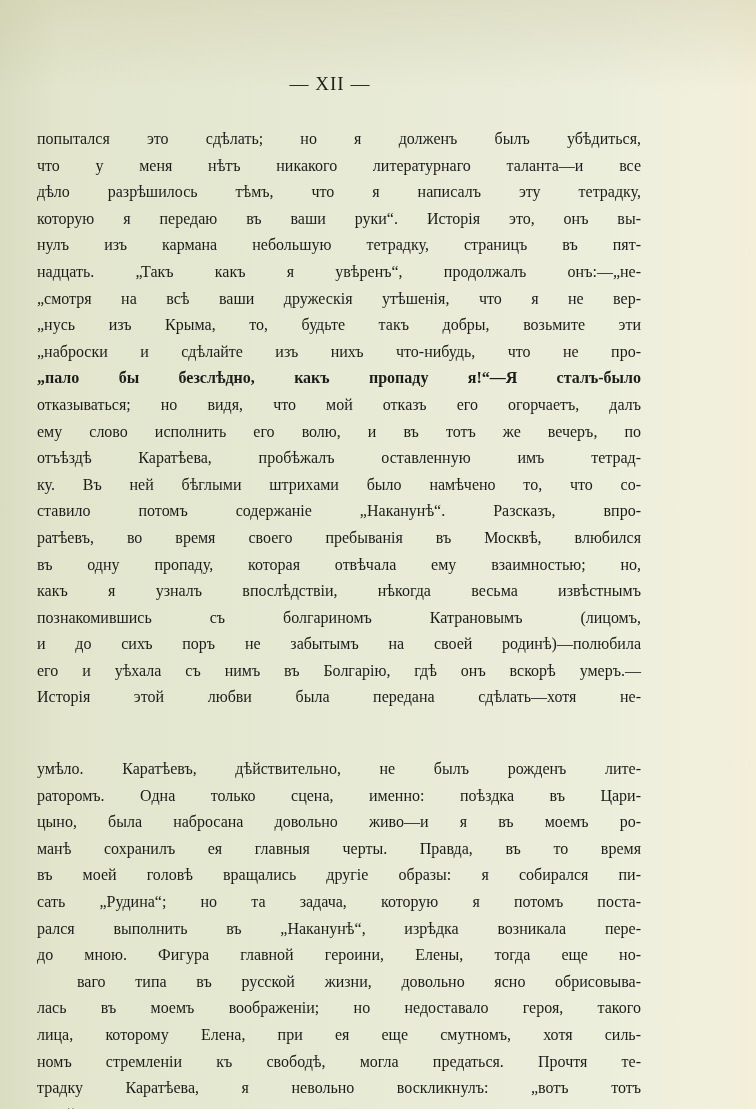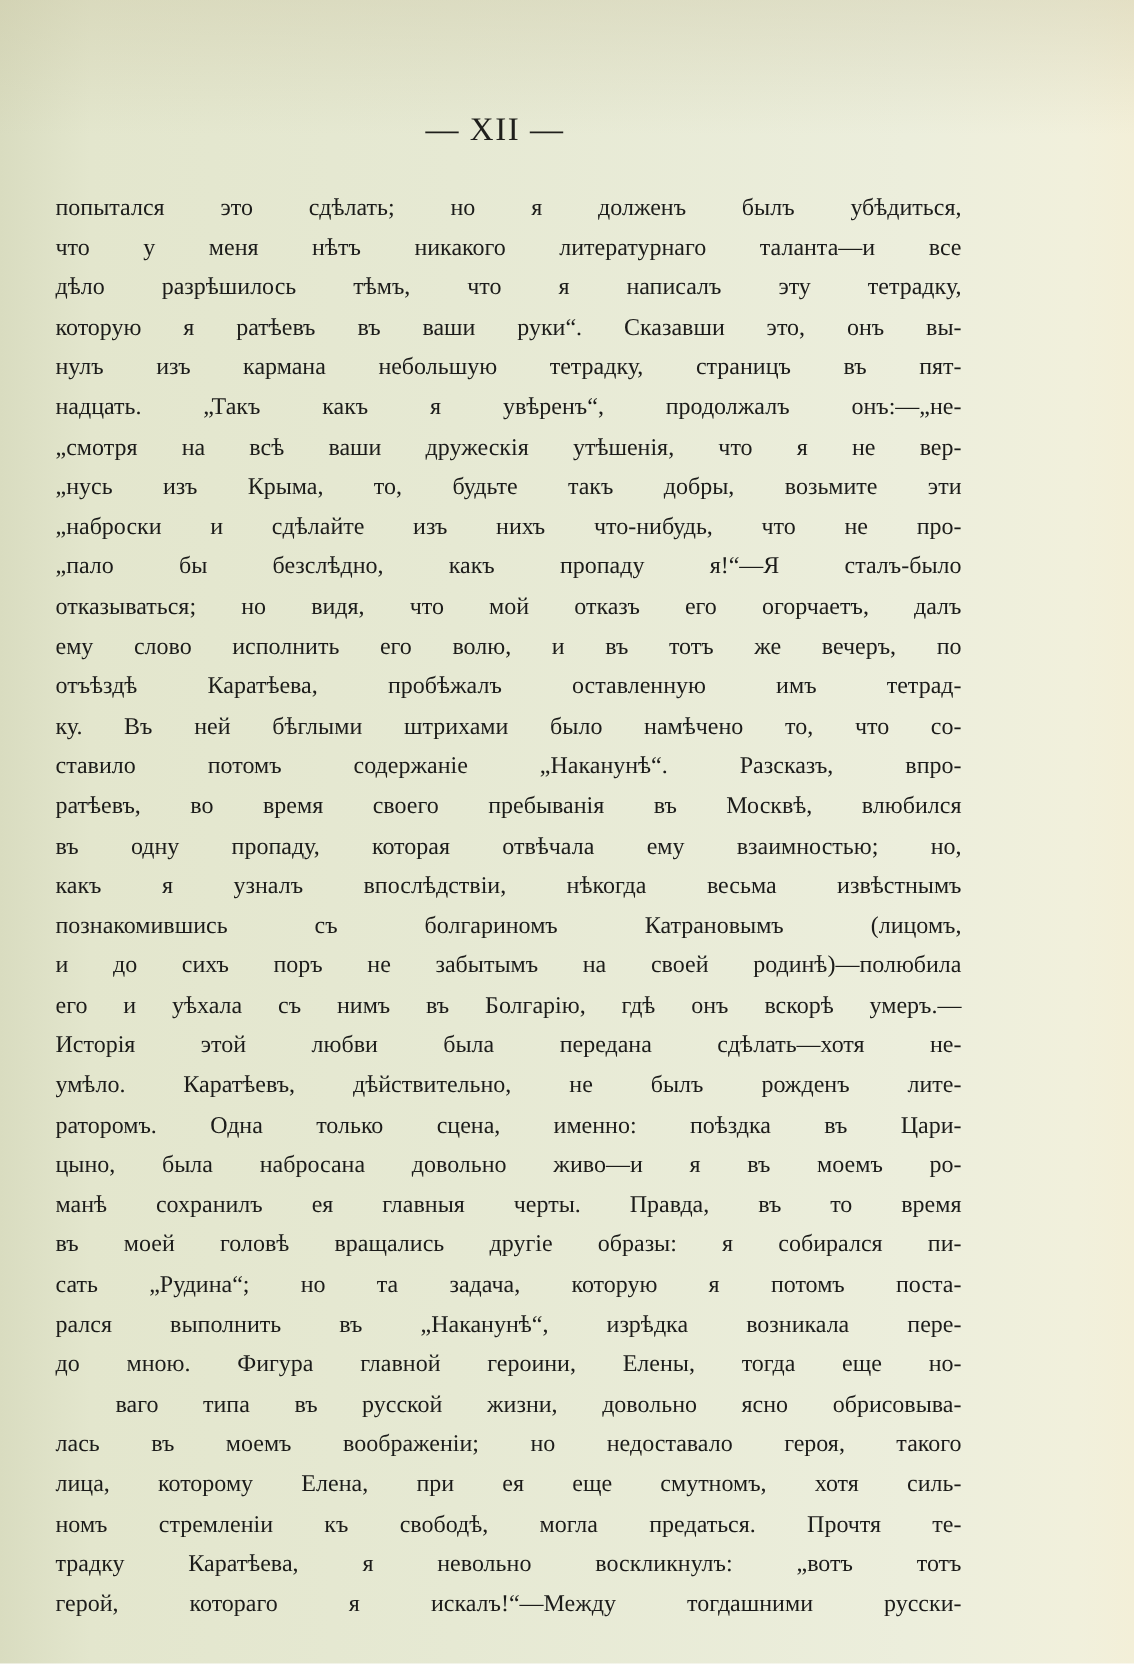--- a/index.html
+++ b/index.html
@@ -20,21 +20,21 @@
       background: linear-gradient(180deg, rgba(200,195,160,0.35) 0%, rgba(200,195,160,0) 100%);
       pointer-events: none;
     }
     .page-header {
       position: absolute;
       top: 73px;
       left: 0;
       width: 660px;
       text-align: center;
       font-family: "Liberation Serif", "DejaVu Serif", serif;
-      font-size: 22px;
+      font-size: 19px;
       color: #1f1f1c;
       letter-spacing: 1px;
     }
     .page-body {
       position: absolute;
       top: 126px;
       left: 37px;
       width: 604px;
       font-family: "Liberation Serif", "DejaVu Serif", serif;
       font-size: 16px;
@@ -55,40 +55,40 @@
 <body>
 
 <div class="page-shade-top"></div>
 
 <div class="page-header">— XII —</div>
 
 <div class="page-body">
   <span class="line" style="display: block;">попытался это сдѣлать; но я долженъ былъ убѣдиться,</span>
   <span class="line" style="display: block;">что у меня нѣтъ никакого литературнаго таланта—и все</span>
   <span class="line" style="display: block;">дѣло разрѣшилось тѣмъ, что я написалъ эту тетрадку,</span>
-  <span class="line" style="display: block;">которую я ратѣевъ въ ваши руки“. Сказавши это, онъ вы-</span>
+  <span class="line" style="display: block;">которую я передаю въ ваши руки“. Исторія это, онъ вы-</span>
   <span class="line" style="display: block;">нулъ изъ кармана небольшую тетрадку, страницъ въ пят-</span>
   <span class="line" style="display: block;">надцать. „Такъ какъ я увѣренъ“, продолжалъ онъ:—„не-</span>
   <span class="line" style="display: block;">„смотря на всѣ ваши дружескія утѣшенія, что я не вер-</span>
   <span class="line" style="display: block;">„нусь изъ Крыма, то, будьте такъ добры, возьмите эти</span>
   <span class="line" style="display: block;">„наброски и сдѣлайте изъ нихъ что-нибудь, что не про-</span>
-  <span class="line" style="display: block;">„пало бы безслѣдно, какъ пропаду я!“—Я сталъ-было</span>
+  <span class="line" style="display: block; font-weight: bold;">„пало бы безслѣдно, какъ пропаду я!“—Я сталъ-было</span>
   <span class="line" style="display: block;">отказываться; но видя, что мой отказъ его огорчаетъ, далъ</span>
   <span class="line" style="display: block;">ему слово исполнить его волю, и въ тотъ же вечеръ, по</span>
   <span class="line" style="display: block;">отъѣздѣ Каратѣева, пробѣжалъ оставленную имъ тетрад-</span>
   <span class="line" style="display: block;">ку. Въ ней бѣглыми штрихами было намѣчено то, что со-</span>
   <span class="line" style="display: block;">ставило потомъ содержаніе „Наканунѣ“. Разсказъ, впро-</span>
   <span class="line" style="display: block;">ратѣевъ, во время своего пребыванія въ Москвѣ, влюбился</span>
   <span class="line" style="display: block;">въ одну пропаду, которая отвѣчала ему взаимностью; но,</span>
   <span class="line" style="display: block;">какъ я узналъ впослѣдствіи, нѣкогда весьма извѣстнымъ</span>
   <span class="line" style="display: block;">познакомившись съ болгариномъ Катрановымъ (лицомъ,</span>
   <span class="line" style="display: block;">и до сихъ поръ не забытымъ на своей родинѣ)—полюбила</span>
   <span class="line" style="display: block;">его и уѣхала съ нимъ въ Болгарію, гдѣ онъ вскорѣ умеръ.—</span>
   <span class="line" style="display: block;">Исторія этой любви была передана сдѣлать—хотя не-</span>
-  <span class="line" style="display: block;">умѣло. Каратѣевъ, дѣйствительно, не былъ рожденъ лите-</span>
+  <span class="line" style="display: block; margin-top: 45px;">умѣло. Каратѣевъ, дѣйствительно, не былъ рожденъ лите-</span>
   <span class="line" style="display: block;">раторомъ. Одна только сцена, именно: поѣздка въ Цари-</span>
   <span class="line" style="display: block;">цыно, была набросана довольно живо—и я въ моемъ ро-</span>
   <span class="line" style="display: block;">манѣ сохранилъ ея главныя черты. Правда, въ то время</span>
   <span class="line" style="display: block;">въ моей головѣ вращались другіе образы: я собирался пи-</span>
   <span class="line" style="display: block;">сать „Рудина“; но та задача, которую я потомъ поста-</span>
   <span class="line" style="display: block;">рался выполнить въ „Наканунѣ“, изрѣдка возникала пере-</span>
   <span class="line" style="display: block;">до мною. Фигура главной героини, Елены, тогда еще но-</span>
   <span class="line" style="display: block; margin-left: 40px;">ваго типа въ русской жизни, довольно ясно обрисовыва-</span>
   <span class="line" style="display: block;">лась въ моемъ воображеніи; но недоставало героя, такого</span>
   <span class="line" style="display: block;">лица, которому Елена, при ея еще смутномъ, хотя силь-</span>

